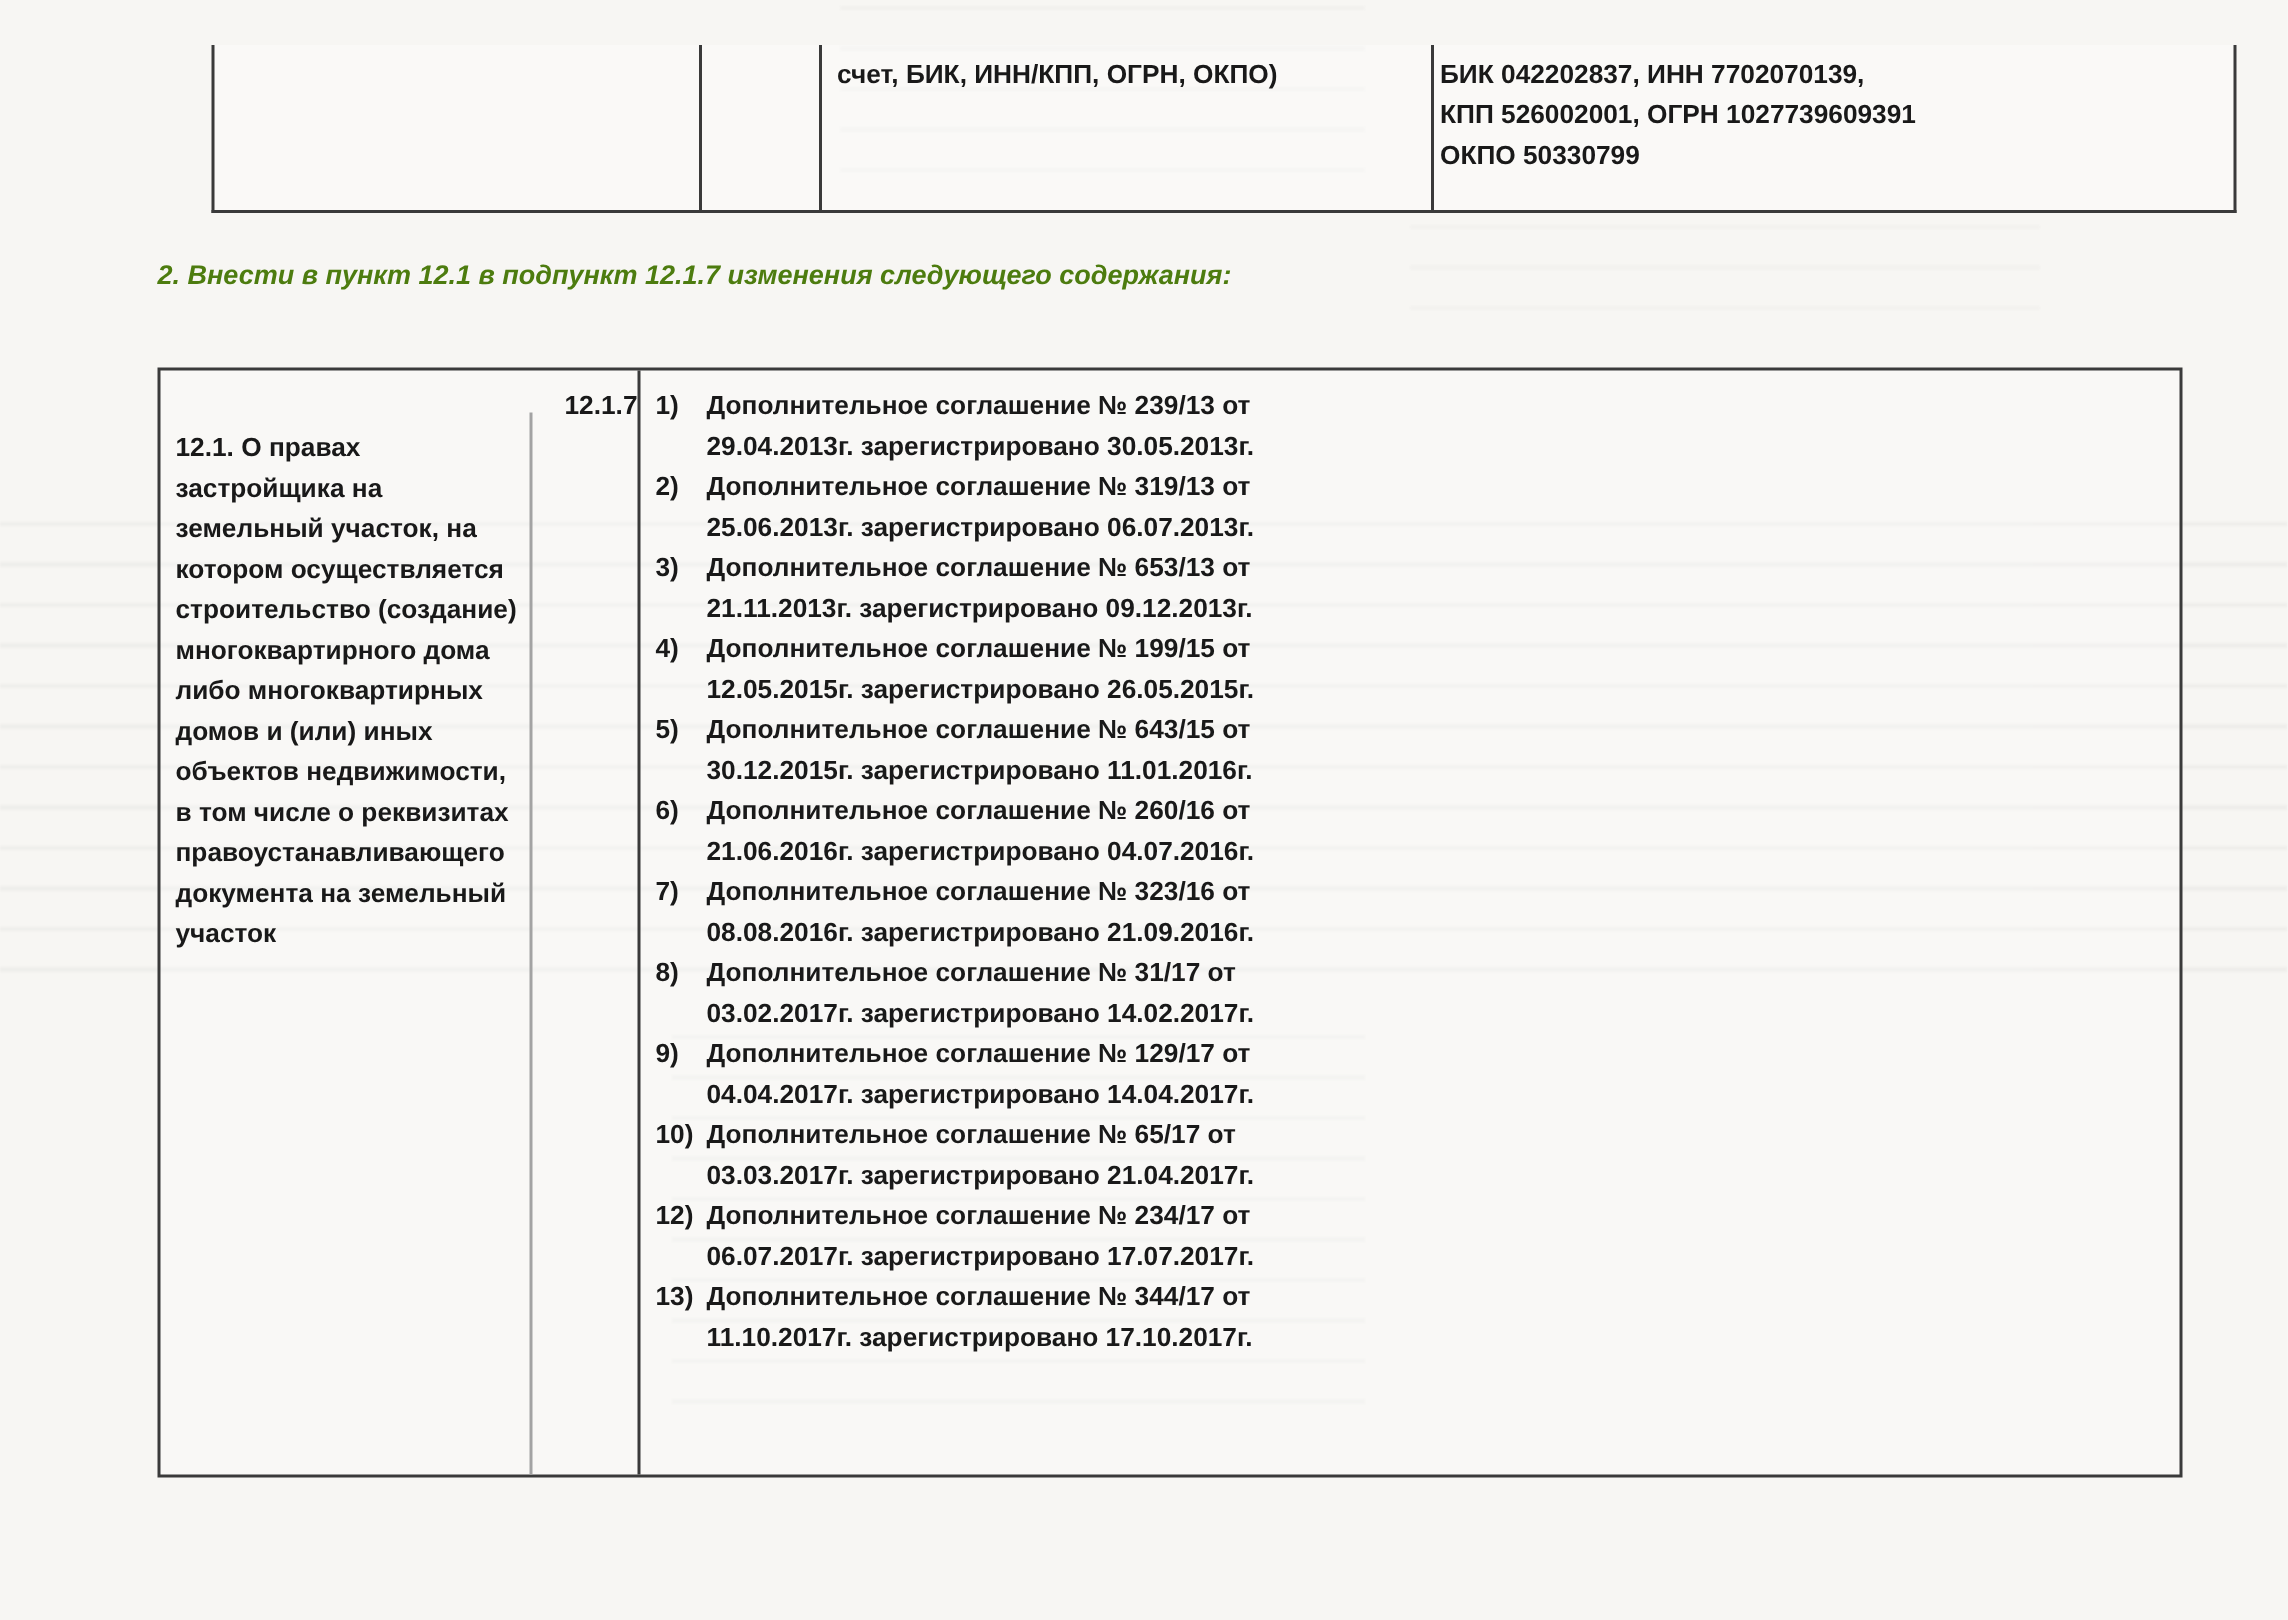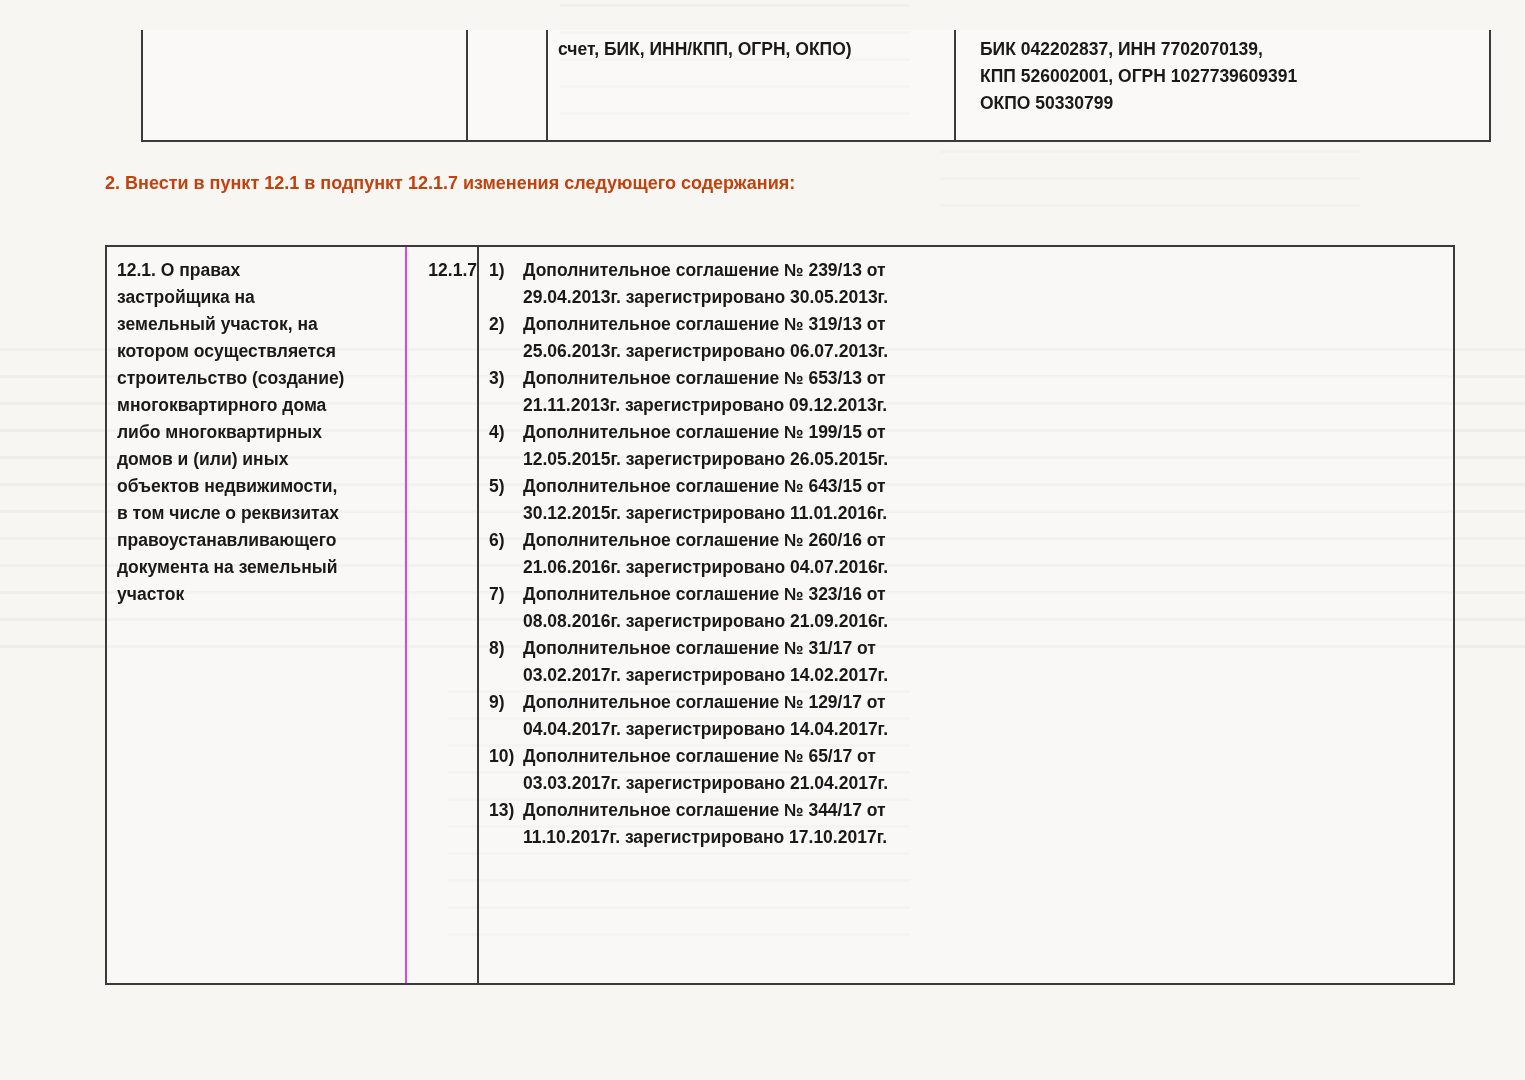--- a/index.html
+++ b/index.html
@@ -46,43 +46,44 @@
     display: flex;
     border-left: 2px solid #3a3a3a;
     border-right: 2px solid #3a3a3a;
     border-bottom: 2px solid #3a3a3a;
     background: rgba(255,255,255,.35);
     margin-left: 36px;
   }
   .tt-c1 { width: 325px; border-right: 2px solid #3a3a3a; }
   .tt-c2 { width: 80px;  border-right: 2px solid #3a3a3a; }
   .tt-c3 { width: 408px; border-right: 2px solid #3a3a3a; padding: 6px 10px; }
-  .tt-c4 { flex: 1; padding: 6px 24px; }
+  .tt-c4 { flex: 1; padding: 6px 4px; }
 
   
   .intro {
     position: absolute;
     left: 105px; top: 170px;
     width: 1300px;
     font-size: 18px;
     line-height: 27px;
     font-weight: 700;
-    color: #c2410c;
+    color: #4d7c0f;
+    font-style: italic;
   }
 
   
   .main-table {
     position: absolute;
     left: 105px; top: 245px;
     width: 1350px; height: 740px;
     display: flex;
     border: 2px solid #3a3a3a;
     background: rgba(255,255,255,.25);
   }
-  .mt-c1 { width: 300px; border-right: 2px solid #d946ef; padding: 10px 8px 10px 10px; }
+  .mt-c1 { width: 248px; border-right: 2px solid #a3a3a3; padding: 10px 8px 10px 10px; margin-top: 28px; }
   .mt-c2 { width: 72px;  border-right: 2px solid #3a3a3a; padding: 10px 0 0 10px; text-align: right; }
   .mt-c3 { width: 481px; border-right: 2px solid #3a3a3a; padding: 10px 12px; }
   .mt-c4 { flex: 1; padding: 10px 10px 10px 10px; }
 
   .agr-item { display: flex; align-items: flex-start; }
   .agr-num  { flex: 0 0 34px; }
   .agr-text { flex: 1; white-space: pre-line; }
 </style>
 </head>
 <body>
@@ -178,20 +179,25 @@
         <span class="agr-num">9)</span>
         <span class="agr-text">Дополнительное соглашение № 129/17 от
 04.04.2017г. зарегистрировано 14.04.2017г.</span>
       </div>
       <div class="agr-item">
         <span class="agr-num">10)</span>
         <span class="agr-text">Дополнительное соглашение № 65/17 от
 03.03.2017г. зарегистрировано 21.04.2017г.</span>
       </div>
       <div class="agr-item">
+        <span class="agr-num">12)</span>
+        <span class="agr-text">Дополнительное соглашение № 234/17 от
+06.07.2017г. зарегистрировано 17.07.2017г.</span>
+      </div>
+      <div class="agr-item">
         <span class="agr-num">13)</span>
         <span class="agr-text">Дополнительное соглашение № 344/17 от
 11.10.2017г. зарегистрировано 17.10.2017г.</span>
       </div>
 
     </div>
   </div>
 
 </div>
 

